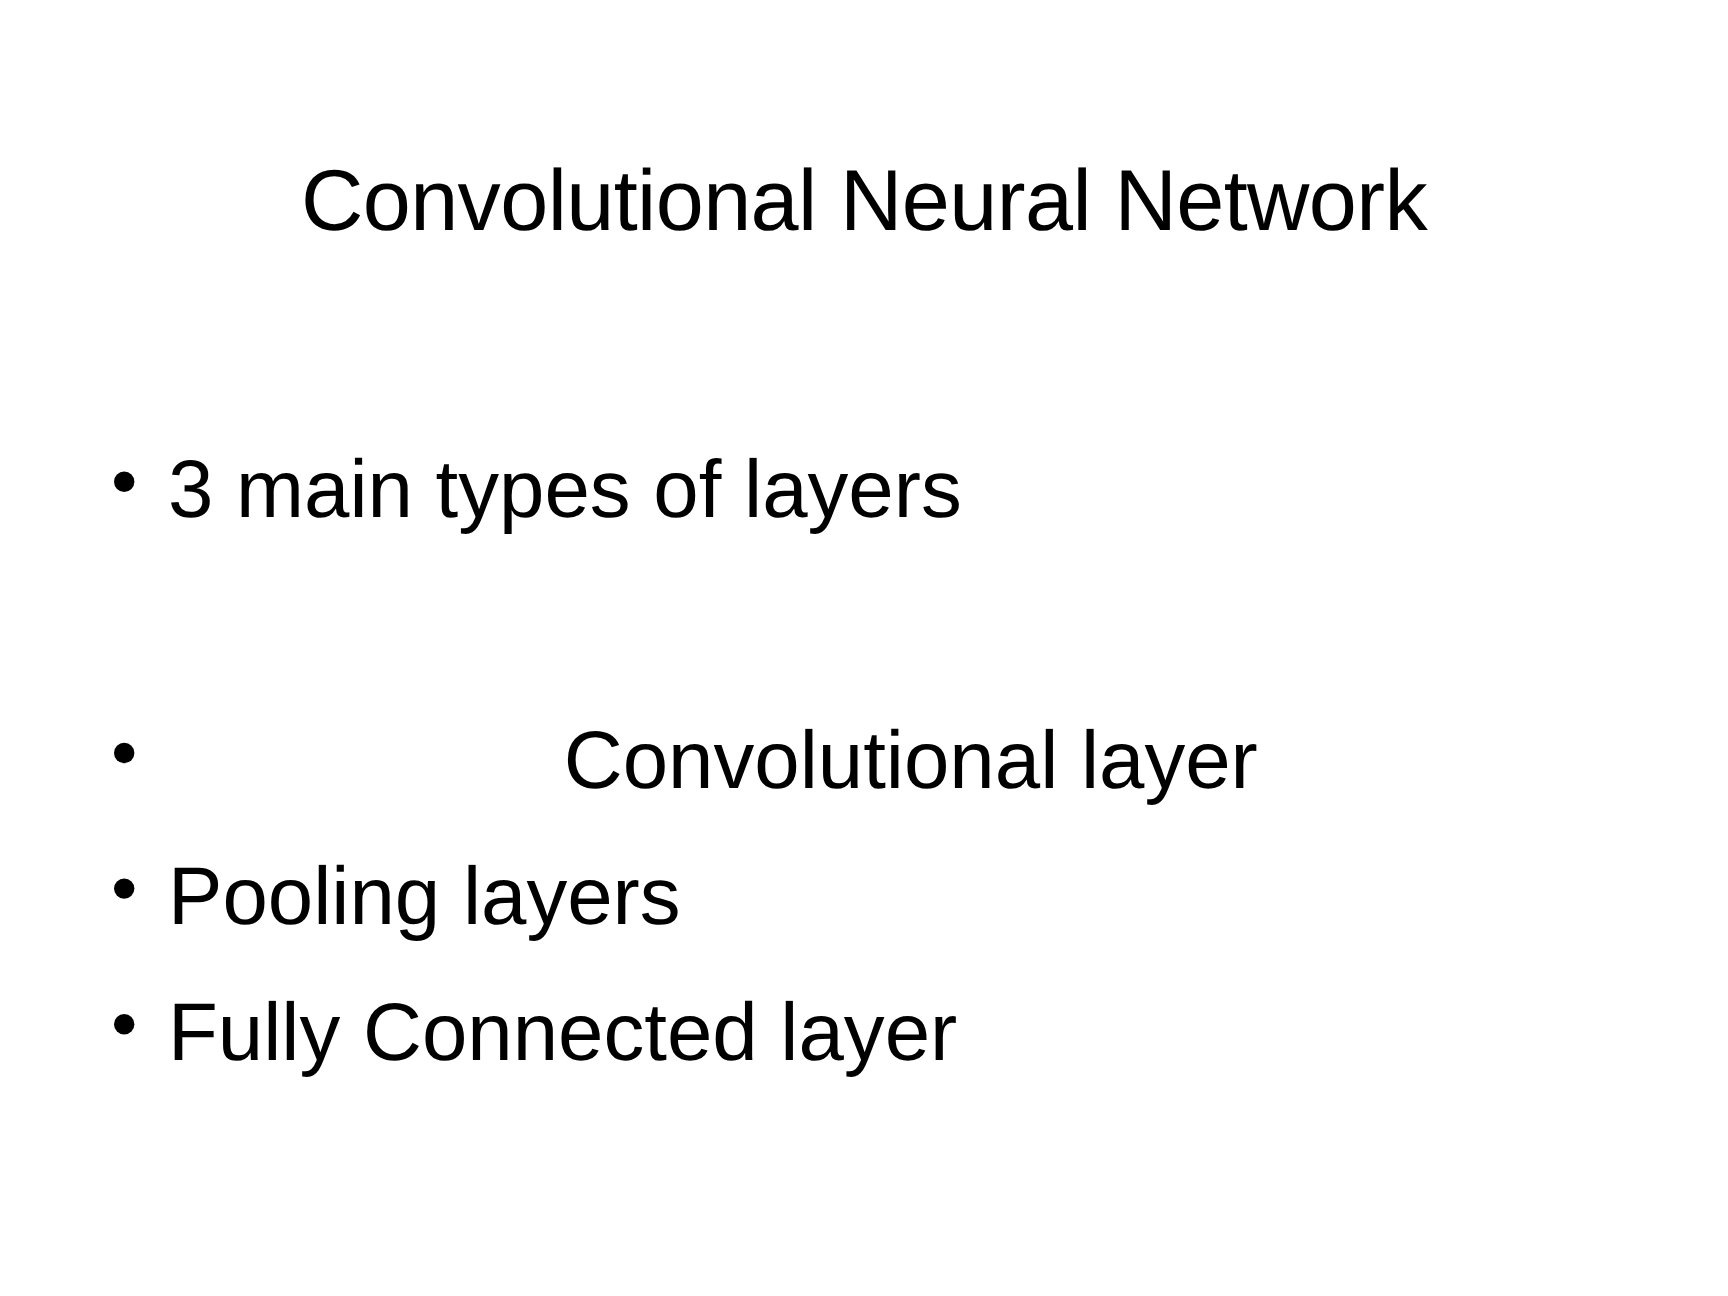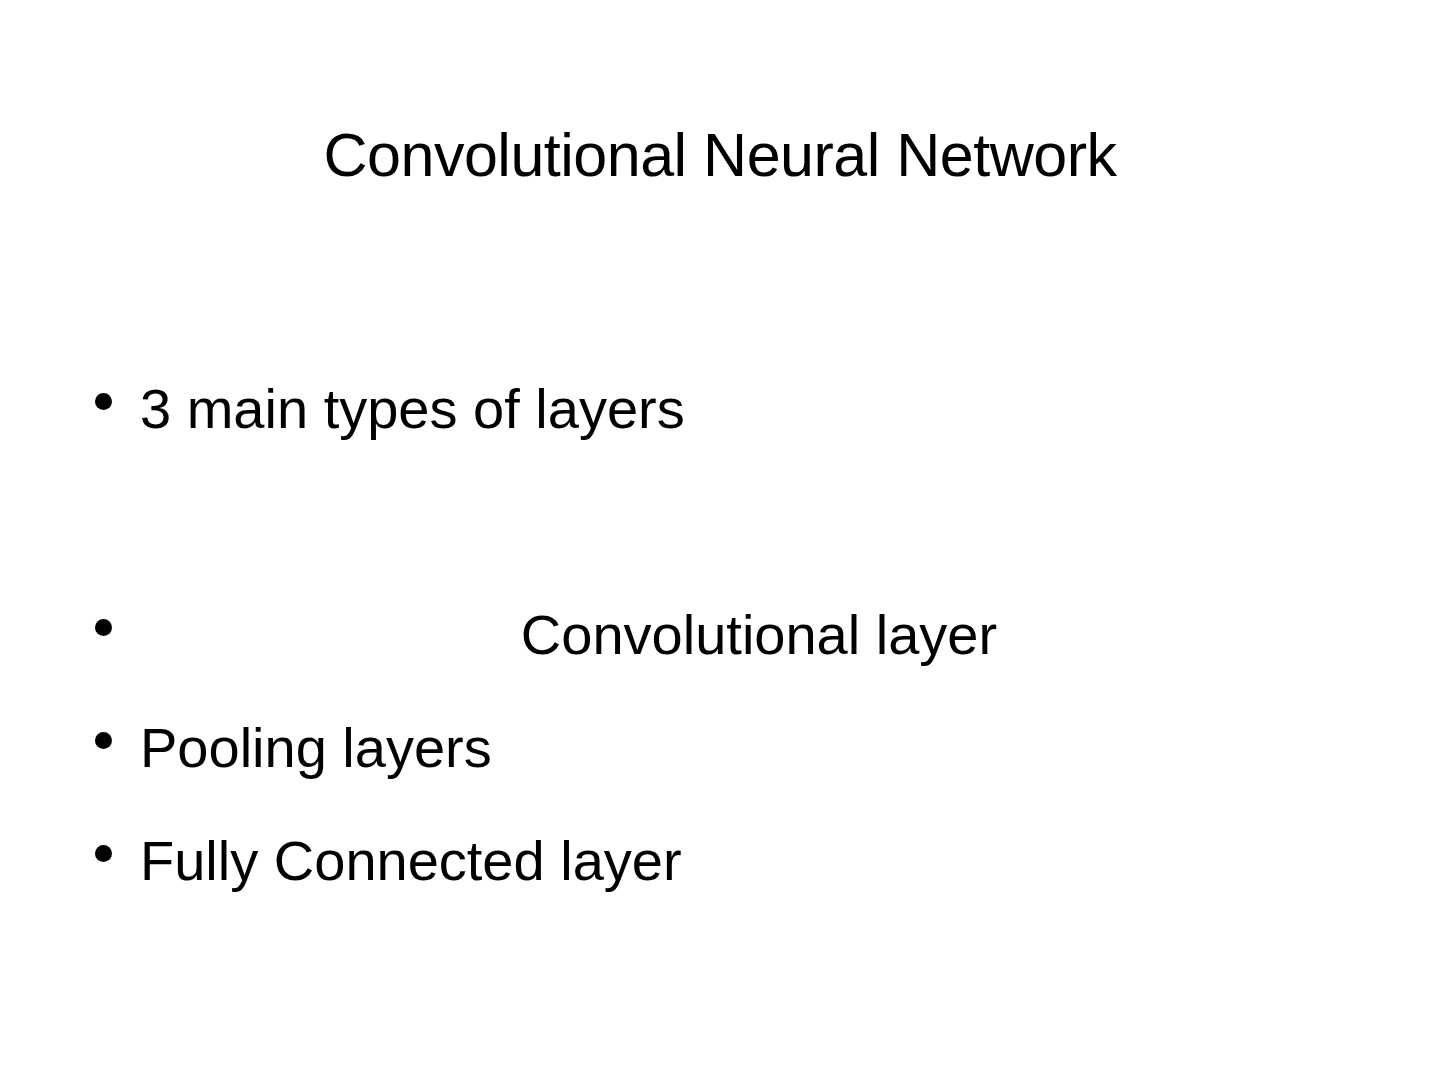--- a/index.html
+++ b/index.html
@@ -23,21 +23,21 @@
     background: #ffffff;
     box-sizing: border-box;
   }
 
   .slide-title {
     position: absolute;
     left: 0;
     top: 80px;
     width: 1440px;
     text-align: center;
-    font-size: 61px;
+    font-size: 72px;
     font-weight: normal;
     line-height: 1.12;
     letter-spacing: -0.5px;
     color: #000000;
     white-space: nowrap;
   }
 
   .slide-body {
     position: absolute;
     left: 88px;
@@ -47,21 +47,21 @@
 
   .bullet-list {
     list-style: none;
     margin: 0;
     padding: 0;
   }
 
   .bullet-item {
     position: relative;
     padding-left: 52px;
-    font-size: 56px;
+    font-size: 68px;
     line-height: 113px;
     font-weight: normal;
     color: #000000;
     white-space: nowrap;
   }
 
   .bullet-item .bullet-marker {
     position: absolute;
     left: 7px;
     top: 41px;

